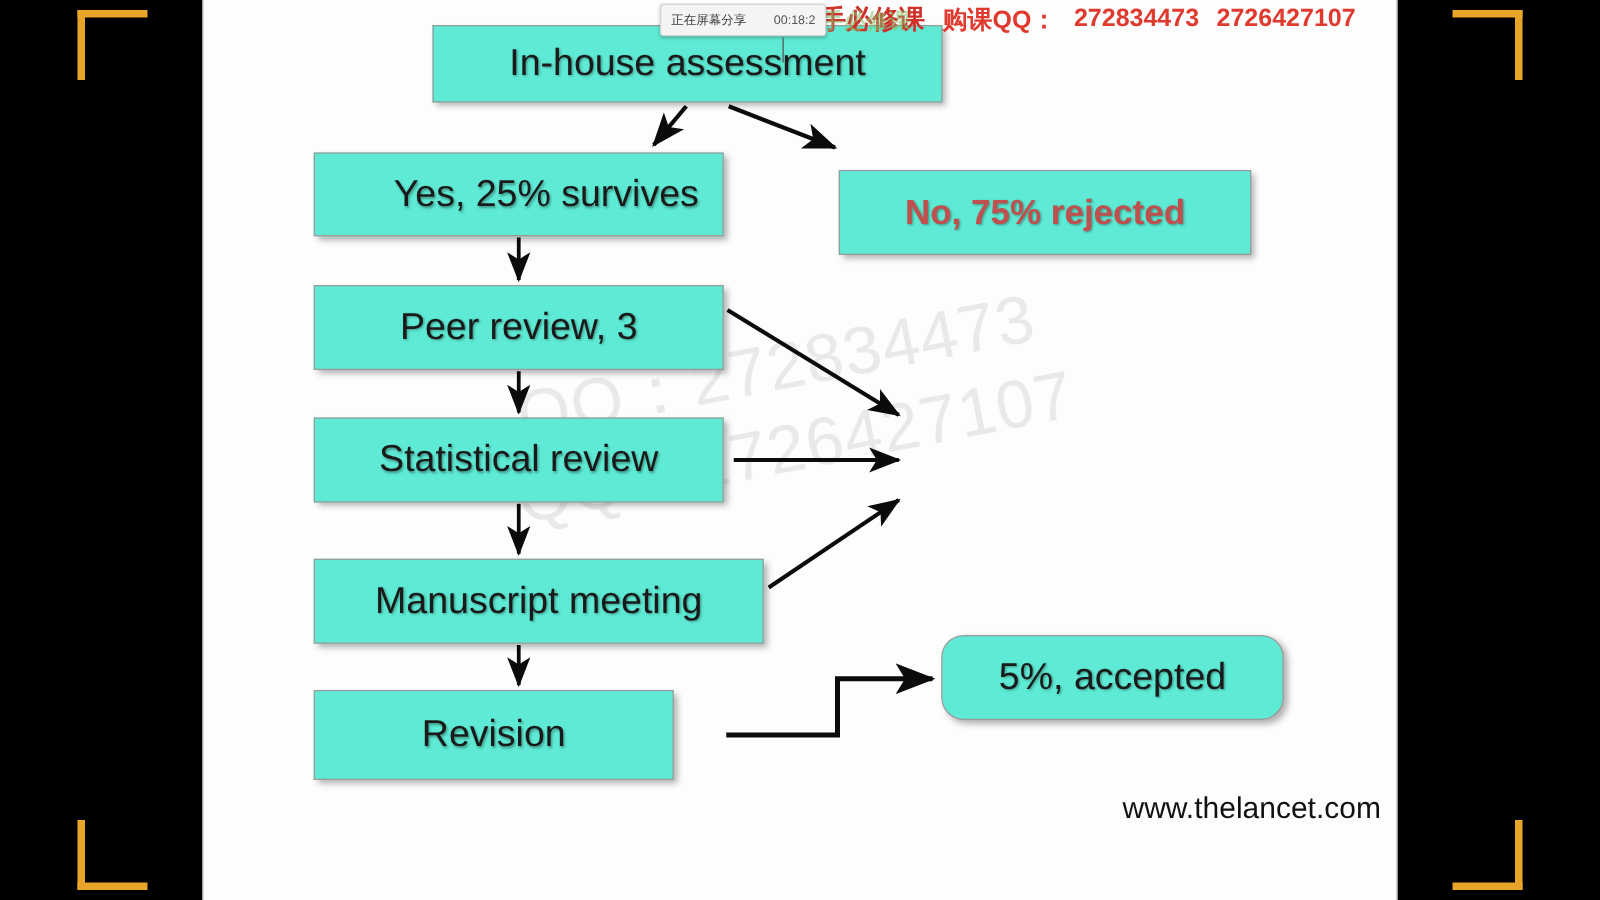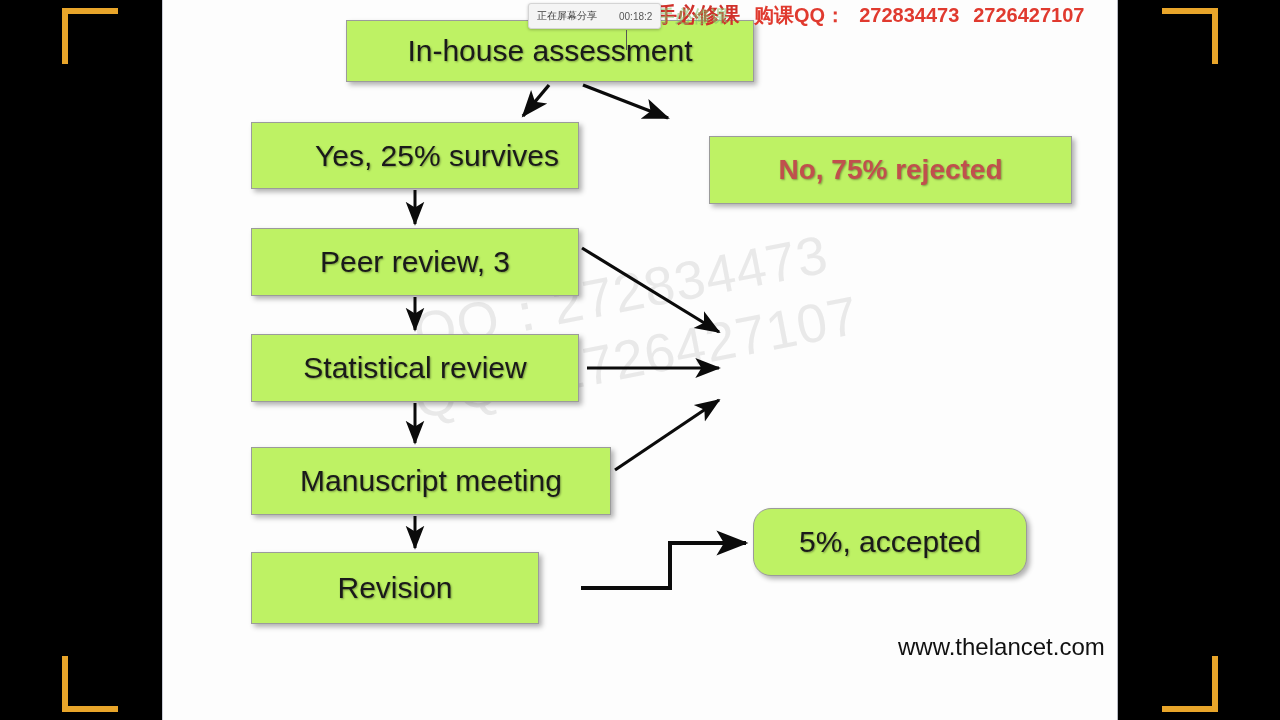--- a/index.html
+++ b/index.html
@@ -37,36 +37,36 @@
     transform:rotate(-11deg);
     pointer-events:none;
     font-family:"Liberation Sans", sans-serif;
   }
   .wm1 { left:248px; top:258px; }
   .wm2 { left:248px; top:322px; }
 
   
   .node {
     position:absolute;
-    background:#bef264;
+    background:#5eead4;
     border:1px solid #9b9b9b;
     box-shadow:3px 3px 5px rgba(0,0,0,0.30);
     display:flex; align-items:center; justify-content:center;
     color:#1a1a1a;
     font-size:30px;
     font-weight:400;
     white-space:nowrap;
     text-shadow:1px 1px 2px rgba(0,0,0,0.35);
   }
   .node.reject { color:#c0504d; font-weight:bold; font-size:28px; }
 
   
   #n-inhouse   { left:183px; top:20px;  width:408px; height:62px; }
   #n-yes       { left:88px;  top:122px; width:328px; height:67px;padding-left:44px; }
-  #n-no        { left:508px; top:136px; width:363px; height:68px;margin-left:38px; }
+  #n-no        { left:508px; top:136px; width:330px; height:68px; }
   #n-peer      { left:88px;  top:228px; width:328px; height:68px; }
   #n-stat      { left:88px;  top:334px; width:328px; height:68px; }
   #n-manu      { left:88px;  top:447px; width:360px; height:68px; }
   #n-rev       { left:88px;  top:552px; width:288px; height:72px; }
   #n-20        { left:562px; top:331px; width:324px; height:72px; }
   #n-5         { left:590px; top:508px; width:274px; height:68px;border-radius:18px; }
 
   
   #wires { position:absolute; left:0; top:0; width:956px; height:720px; pointer-events:none; }
 

